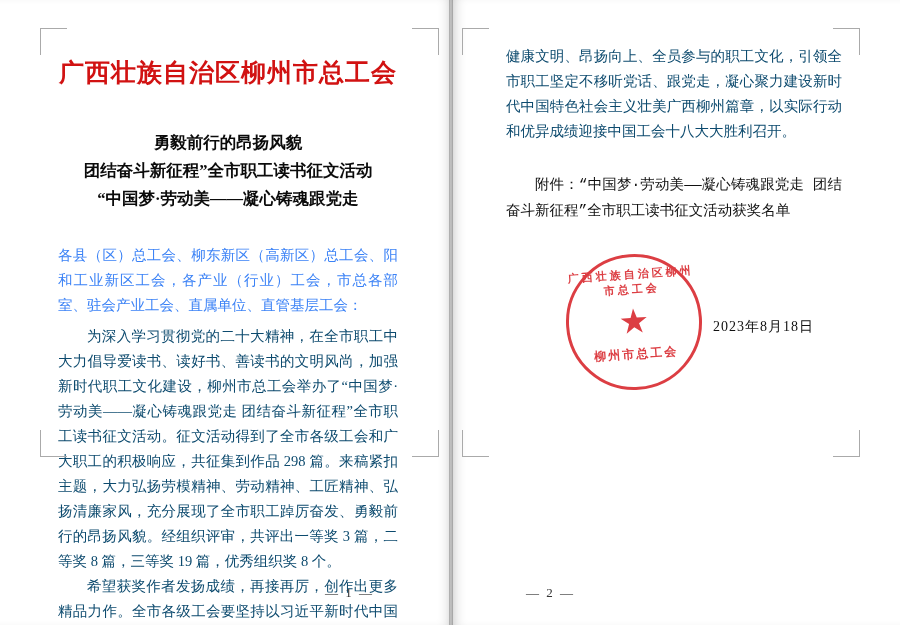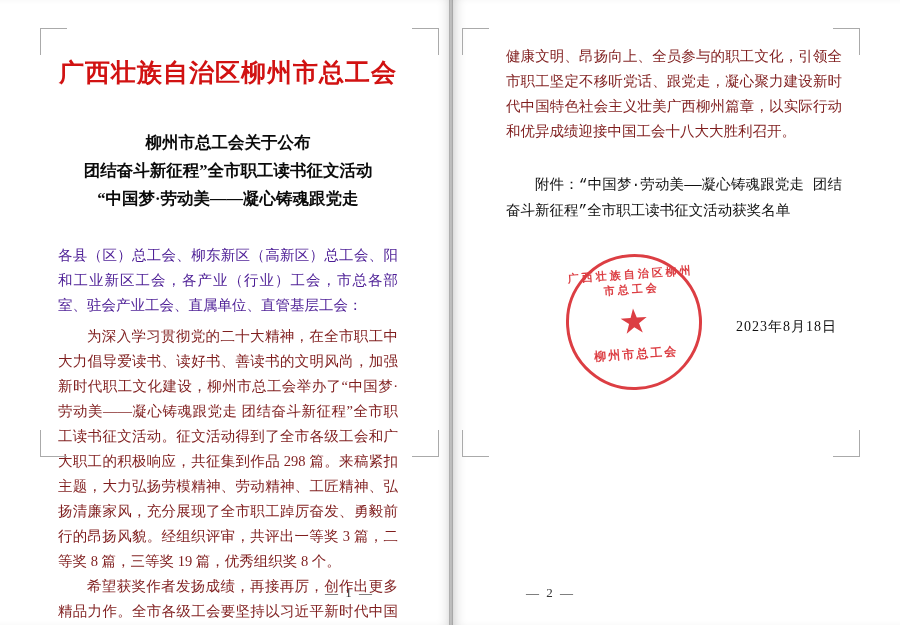--- a/index.html
+++ b/index.html
@@ -79,27 +79,27 @@
     font-weight: bold;
     font-size: 16.5px;
     line-height: 28px;
     color: #0b0b0b;
   }
   .title-line { display: block; }
   .recipients {
     margin-top: 30px;
     font-size: 14.5px;
     line-height: 25px;
-    color: #4c1d95;
+    color: #3b82f6;
     text-align: justify;
   }
   .body-para {
     font-size: 14.5px;
     line-height: 25px;
-    color: #7f1d1d;
+    color: #0c4a6e;
     text-align: justify;
     text-indent: 2em;
     margin: 0;
   }
   .page-right .body-para { text-indent: 0; }
   .right-first {
     margin-top: 10px;
   }
   .attach {
     margin-top: 28px;
@@ -110,21 +110,21 @@
     text-align: justify;
     font-family: Liberation Mono, monospace;
   }
   .sig-area {
     position: relative;
     margin-top: 36px;
     height: 130px;
   }
   .sig-date {
     position: absolute;
-    right: 5px;
+    right: 28px;
     top: 58px;
     font-size: 14px;
     color: #111;
     letter-spacing: 1px;
   }
   .seal {
     position: absolute;
     left: 60px;
     top: -6px;
     width: 130px;
@@ -180,21 +180,21 @@
 </style>
 </head>
 <body>
 
 <div class="spread">
 
   <div class="page page-left">
     <div class="masthead">广西壮族自治区柳州市总工会</div>
 
     <div class="title-block">
-      <span class="title-line">柳州市总工会关于公布</span>
+      <span class="title-line">勇毅前行的昂扬风貌</span>
       <span class="title-line">团结奋斗新征程”全市职工读书征文活动</span>
       <span class="title-line">“中国梦·劳动美——凝心铸魂跟党走</span>
     </div>
 
     <div class="recipients">各县（区）总工会、柳东新区（高新区）总工会、阳和工业新区工会，各产业（行业）工会，市总各部室、驻会产业工会、直属单位、直管基层工会：</div>
 
     <p class="body-para" style="margin-top:6px;">为深入学习贯彻党的二十大精神，在全市职工中大力倡导爱读书、读好书、善读书的文明风尚，加强新时代职工文化建设，柳州市总工会举办了“中国梦·劳动美——凝心铸魂跟党走 团结奋斗新征程”全市职工读书征文活动。征文活动得到了全市各级工会和广大职工的积极响应，共征集到作品 298 篇。来稿紧扣主题，大力弘扬劳模精神、劳动精神、工匠精神、弘扬清廉家风，充分展现了全市职工踔厉奋发、勇毅前行的昂扬风貌。经组织评审，共评出一等奖 3 篇，二等奖 8 篇，三等奖 19 篇，优秀组织奖 8 个。</p>
     <p class="body-para">希望获奖作者发扬成绩，再接再厉，创作出更多精品力作。全市各级工会要坚持以习近平新时代中国特色社会主义思想为指导，紧紧围绕迎接宣传贯彻党的二十大这条主线，积极打造</p>
 
     <div class="page-num">— 1 —</div>

